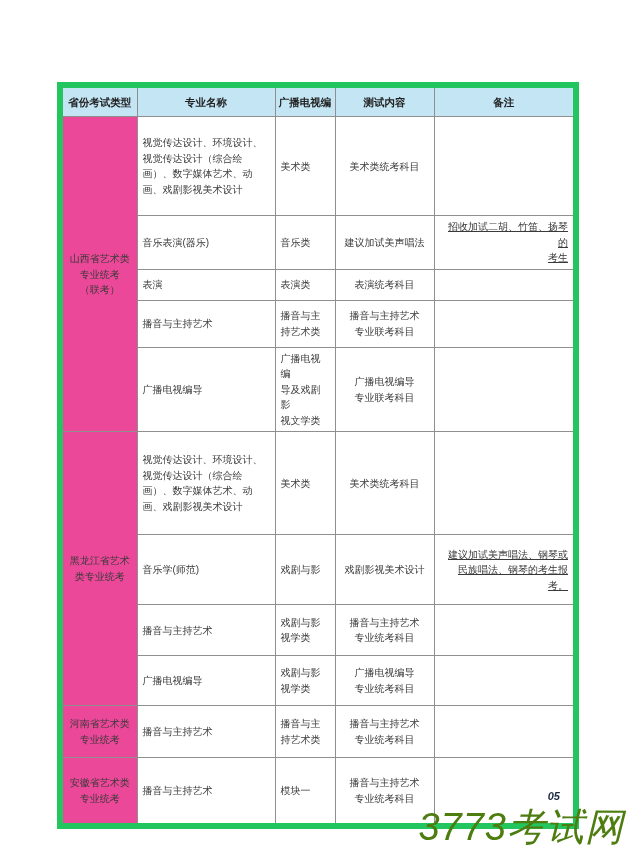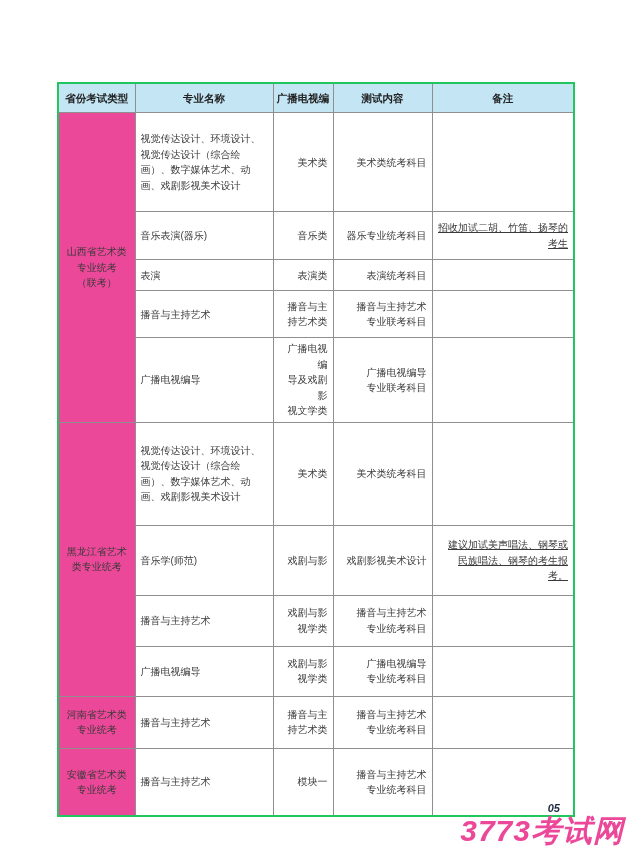--- a/index.html
+++ b/index.html
@@ -14,21 +14,21 @@
     background: #ffffff;
     overflow: hidden;
   }
   table.exam-table {
     position: absolute;
     left: 57px;
     top: 82px;
     width: 516px;
     border-collapse: collapse;
     table-layout: fixed;
-    border: 2px solid #22c55e;
+    border: 6px solid #22c55e;
   }
   table.exam-table th,
   table.exam-table td {
     border: 1px solid #8f8f8f;
     font-size: 10px;
     color: #3a3a3a;
     vertical-align: middle;
     white-space: pre-line;
     word-break: break-all;
     line-height: 1.55;
@@ -41,59 +41,59 @@
     padding: 6px 2px;
     font-size: 10.5px;
     color: #222;
   }
   td.province {
     background: #ec4899;
     text-align: center;
     font-weight: normal;
   }
   td.major   { text-align: left; padding-left: 8px; }
-  td.category{ text-align: right; padding: 3px 2px; }
-  td.content { text-align: right; padding-left: 6px; }
+  td.category{ text-align: left; padding: 3px 2px; }
+  td.content { text-align: center; padding-left: 6px; }
   td.note    { text-align: right; padding-left: 6px; text-decoration: underline; }
 
   col.c1 { width: 77px; }
   col.c2 { width: 138px; }
   col.c3 { width: 60px; }
   col.c4 { width: 99px; }
   col.c5 { width: 142px; }
 
   .watermark {
     position: absolute;
     right: 6px;
     bottom: 8px;
     text-align: right;
     line-height: 1;
     pointer-events: none;
   }
   .wm-title {
-    font-size: 30px;
-    font-weight: bold;
+    font-size: 38px;
+    font-weight: normal;
     font-style: italic;
-    color: #ec4899;
+    color: #4d7c0f;
     letter-spacing: 1px;
     display: block;
   }
   .wm-url {
     font-size: 15px;
     font-weight: bold;
     font-style: italic;
     color: #ee7f4b;
     letter-spacing: 2px;
     display: block;
     margin-top: 2px;
   }
   .page-number {
     position: absolute;
     right: 70px;
-    bottom: 40px;
+    bottom: 52px;
     font-size: 11px;
     font-weight: bold;
     font-style: italic;
     color: #1c2740;
   }
 </style>
 </head>
 <body>
 
 <div class="page">
@@ -123,21 +123,21 @@
 视觉传达设计（综合绘
 画）、数字媒体艺术、动
 画、戏剧影视美术设计</td>
       <td class="category">美术类</td>
       <td class="content">美术类统考科目</td>
       <td class="note"></td>
     </tr>
     <tr style="height:48px">
       <td class="major">音乐表演(器乐)</td>
       <td class="category">音乐类</td>
-      <td class="content">器乐专业统考科目</td>
+      <td class="content">建议加试美声唱法</td>
       <td class="note">招收加试二胡、竹笛、扬琴的
 考生</td>
     </tr>
     <tr style="height:31px">
       <td class="major">表演</td>
       <td class="category">表演类</td>
       <td class="content">表演统考科目</td>
       <td class="note"></td>
     </tr>
     <tr style="height:47px">

